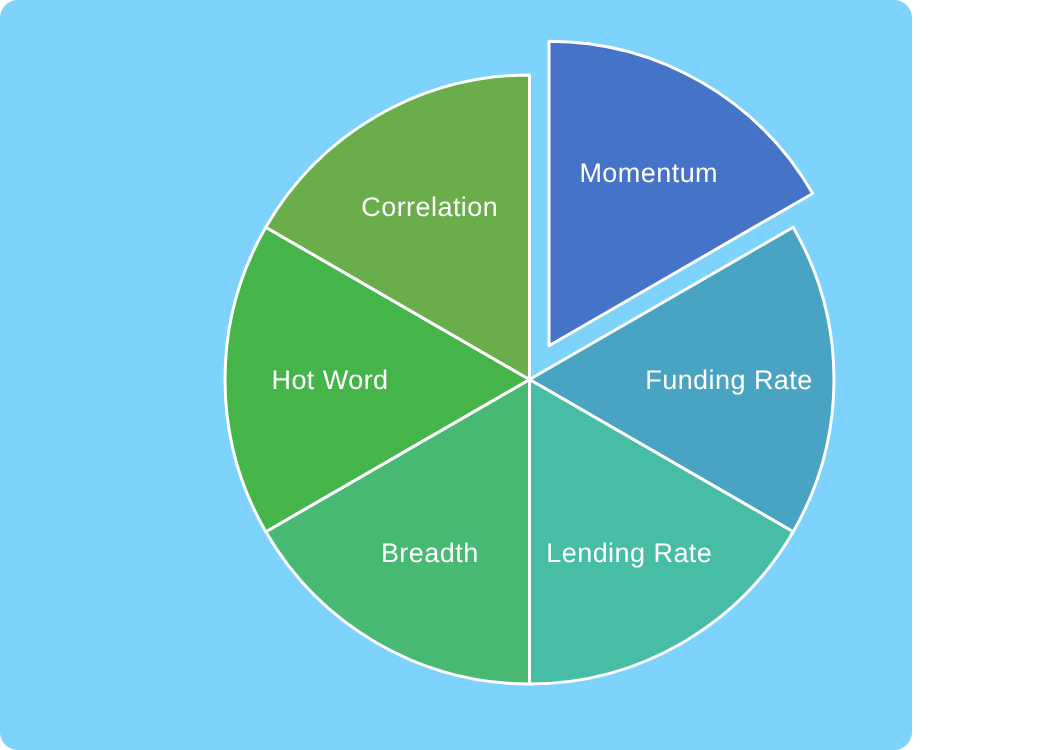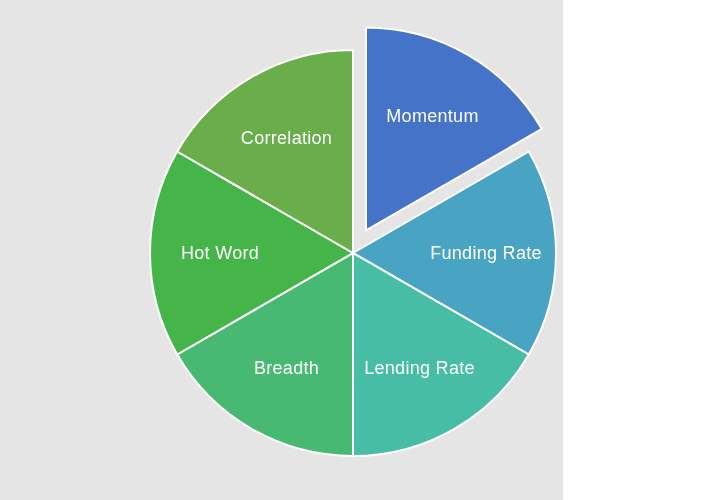--- a/index.html
+++ b/index.html
@@ -8,23 +8,24 @@
     background: #ffffff;
   }
   body {
     width: 705px;
     height: 500px;
     overflow: hidden;
     font-family: "Liberation Sans", sans-serif;
   }
   .chart-wrap {
     position: relative;
-    width: 563px;
+    width: 608px;
     height: 500px;
-    background: #e5e5e5;
+    background: #7dd3fc;
+    border-radius: 12px;
   }
   svg { display: block; }
   .slice-label {
     font-family: "Liberation Sans", sans-serif;
     letter-spacing: 0.3px;
     pointer-events: none;
   }
 </style>
 </head>
 <body>

